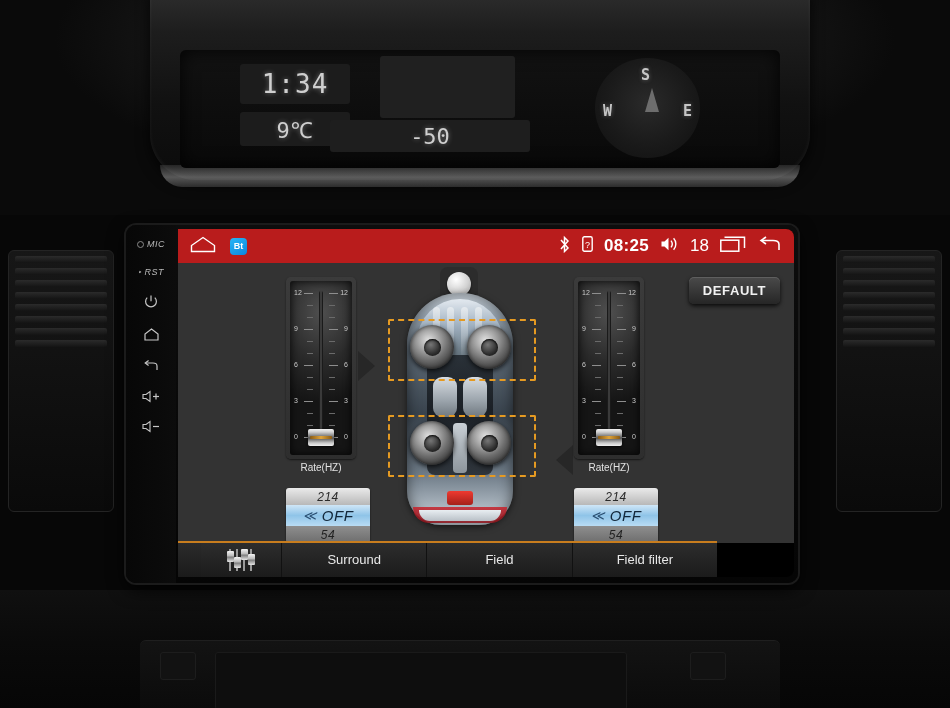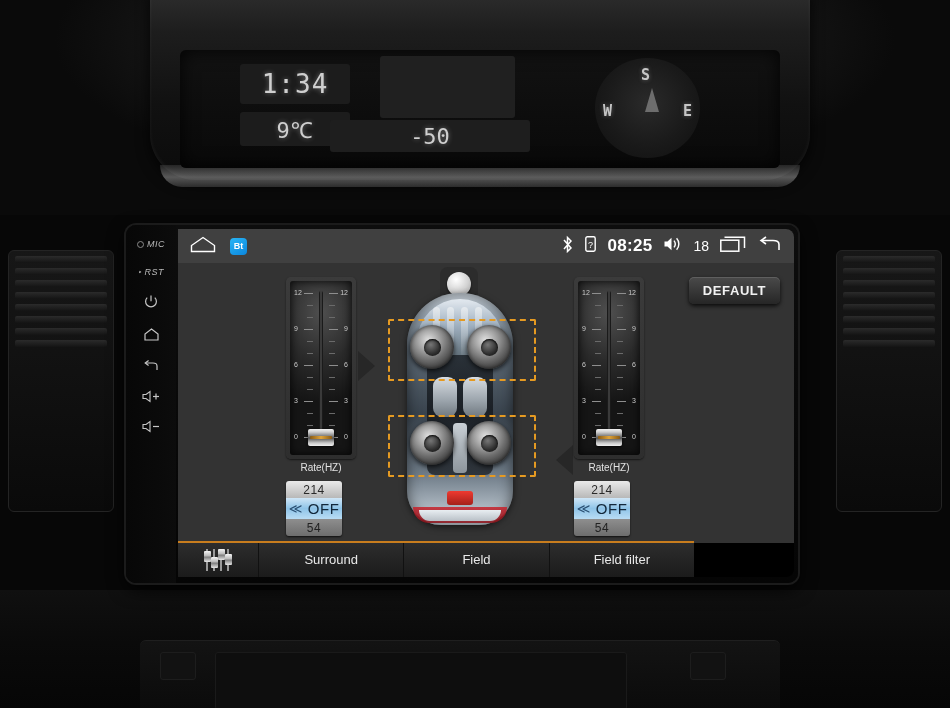--- a/index.html
+++ b/index.html
@@ -83,25 +83,25 @@
     display:flex;flex-direction:column;align-items:center;padding-top:14px;box-sizing:border-box;
     border-radius:10px 0 0 10px;
   }
   .sb-item{color:#b9b9b9;font-size:9px;letter-spacing:.5px;margin-bottom:17px;
            display:flex;align-items:center;gap:3px;width:42px;justify-content:center;font-style:italic;}
   .sb-icon{display:flex;align-items:center;justify-content:center;color:#c6c6c6;}
   .sb-dot{width:5px;height:5px;border:1px solid #8a8a8a;border-radius:50%;}
 
   
   .screen{position:absolute;left:52px;top:4px;width:616px;height:348px;background:#000;border-radius:0 8px 8px 0;overflow:hidden;}
-  .statusbar{position:relative;height:34px;background:#404040;display:flex;align-items:center;padding:0 12px;box-sizing:border-box;}
+  .statusbar{position:relative;height:34px;background:#b91c1c;display:flex;align-items:center;padding:0 12px;box-sizing:border-box;}
   .sb-left{display:flex;align-items:center;gap:14px;}
   .sb-right{margin-left:auto;display:flex;align-items:center;gap:11px;color:#fff;}
   .sb-time{color:#fff;font-size:17px;font-weight:bold;letter-spacing:.3px;}
-  .sb-vol{color:#fff;font-size:14px;}
+  .sb-vol{color:#fff;font-size:17px;}
   .appicon{width:17px;height:17px;border-radius:4px;background:linear-gradient(145deg,#29b6f6,#0b86dd);
            display:flex;align-items:center;justify-content:center;}
   .appicon span{color:#fff;font-size:9px;font-weight:bold;line-height:1;}
 
   .content{position:relative;height:280px;background:#333333;}
 
   
   .eqcol{position:absolute;top:14px;width:70px;}
   .eqcol.left{left:108px;}
   .eqcol.right{left:396px;}
@@ -129,22 +129,22 @@
   .ticknum{position:absolute;color:#c9c9c9;font-size:7px;font-family:"Liberation Sans",sans-serif;}
   .ticknum.l{left:4px;}
   .ticknum.r{right:4px;}
   .thumb{position:absolute;left:18px;width:26px;height:17px;border-radius:2px;
     background:linear-gradient(180deg,#f2f2f2 0%,#cfcfcf 18%,#6e6e6e 46%,#555 54%,#c9c9c9 82%,#efefef 100%);
     box-shadow:0 1px 3px rgba(0,0,0,.8);}
   .thumb:after{content:"";position:absolute;left:2px;top:7px;width:22px;height:3px;
     background:linear-gradient(90deg,#8a5a12,#e0a43a,#8a5a12);border-radius:1px;}
   .eq-label{text-align:center;color:#e2e2e2;font-size:10px;margin-top:3px;}
 
-  .vals{margin-top:8px;width:56px;border-radius:3px;overflow:hidden;
-        box-shadow:0 1px 2px rgba(0,0,0,.7);}
+  .vals{margin-top:15px;width:84px;border-radius:3px;overflow:hidden;
+        box-shadow:0 1px 2px rgba(0,0,0,.7);font-style:italic;}
   .val{height:17px;display:flex;align-items:center;justify-content:center;
        font-size:12px;color:#2a2a2a;letter-spacing:.5px;}
   .val.top{background:linear-gradient(180deg,#eaeaea,#b8b8b8);}
   .val.bottom{background:linear-gradient(180deg,#8e8e8e,#6d6d6d);color:#222;}
   .val.mid{height:21px;background:linear-gradient(180deg,#cfe6f7,#8fc4e8 50%,#b9dcf4 100%);
            color:#12273a;font-size:15px;gap:5px;font-weight:500;}
   .val.mid .chev{color:#2a4f72;font-size:13px;}
 
   
   .pointer{position:absolute;width:0;height:0;}
@@ -183,21 +183,21 @@
       background:radial-gradient(circle at 42% 35%, #e2e2e2 0%, #a8a8a8 26%, #6d6d6d 52%, #3a3a3a 78%, #232323 100%);
       box-shadow:0 2px 5px rgba(0,0,0,.75), inset 0 0 4px rgba(0,0,0,.6);
       display:flex;align-items:center;justify-content:center;}
   .speaker i{width:17px;height:17px;border-radius:50%;
       background:radial-gradient(circle at 40% 34%, #767676, #2f2f2f 60%, #121212 100%);
       box-shadow:inset 0 1px 2px rgba(0,0,0,.9);}
   .zone{position:absolute;border:2px dashed #e59a22;border-radius:2px;}
 
   
   .tabbar{position:absolute;left:0;bottom:0;width:516px;height:34px;display:flex;
-          background:linear-gradient(180deg,#2b2b2b,#1a1a1a);border-top:2px solid #c87d1e;}
+          background:linear-gradient(180deg,#2b2b2b,#1a1a1a);border-top:2px solid #c87d1e;padding-left:23px;}
   .tab{flex:1;display:flex;align-items:center;justify-content:center;text-align:center;
        color:#e8e8e8;font-size:13px;line-height:1.05;border-right:1px solid #111;
        background:linear-gradient(180deg,#2d2d2d,#1b1b1b);}
   .tab:last-child{border-right:none;}
   .tab.icon{flex:0 0 80px;}
   .tab.active{color:#ef9a1e;background:linear-gradient(180deg,#3a3a3a,#2b2b2b);}
   .eqicon{position:relative;width:30px;height:22px;}
   .eqicon .bar{position:absolute;bottom:0;width:2px;height:22px;background:#9a9a9a;}
   .eqicon .hd{position:absolute;width:7px;height:11px;border-radius:1px;
       background:linear-gradient(180deg,#f4f4f4,#b9b9b9 45%,#7d7d7d 55%,#e6e6e6);}

